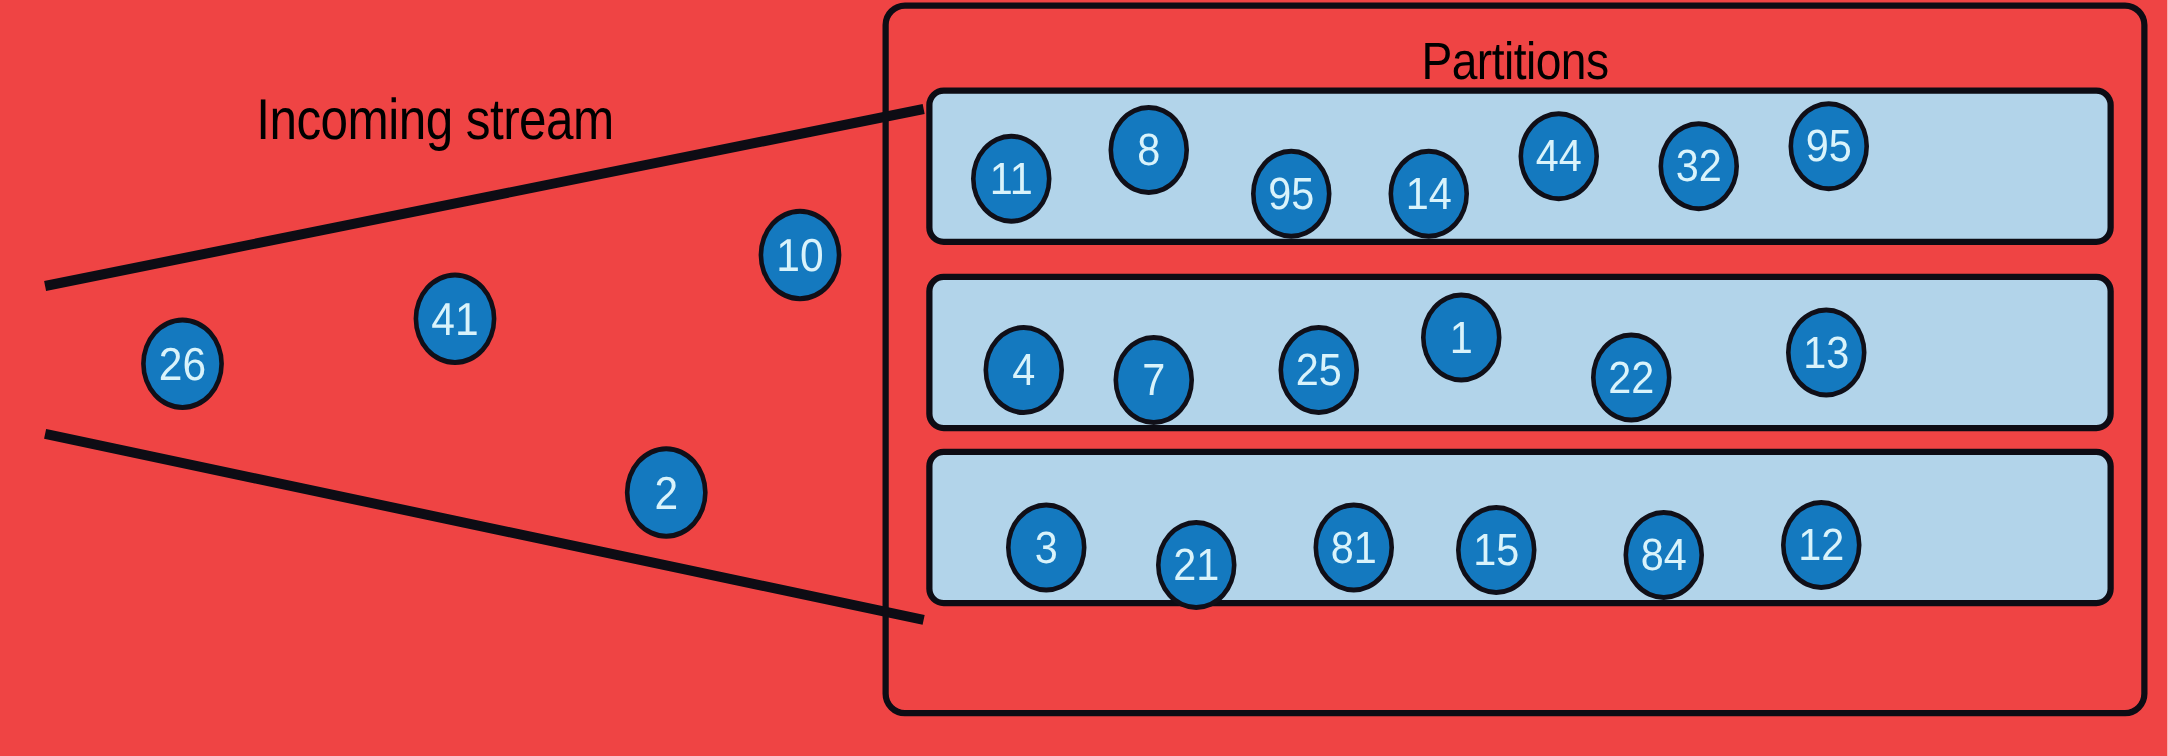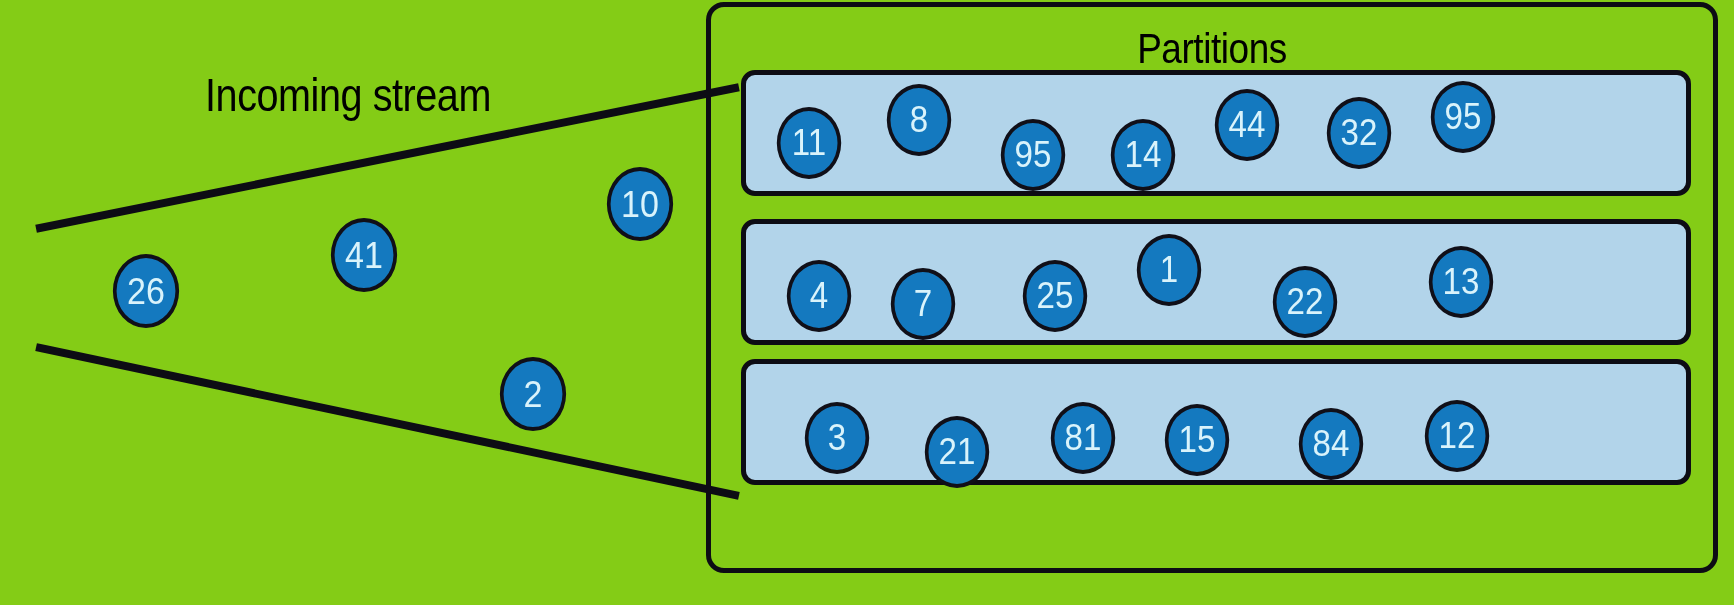--- a/index.html
+++ b/index.html
@@ -7,21 +7,21 @@
     padding: 0;
     background: #ffffff;
   }
   body {
     font-family: "Liberation Sans", sans-serif;
   }
   #canvas {
     position: relative;
     width: 1734px;
     height: 605px;
-    background: #84cc16;
+    background: #ef4444;
     overflow: hidden;
   }
   .stream-svg {
     position: absolute;
     left: 0;
     top: 0;
     width: 1734px;
     height: 605px;
     pointer-events: none;
   }

